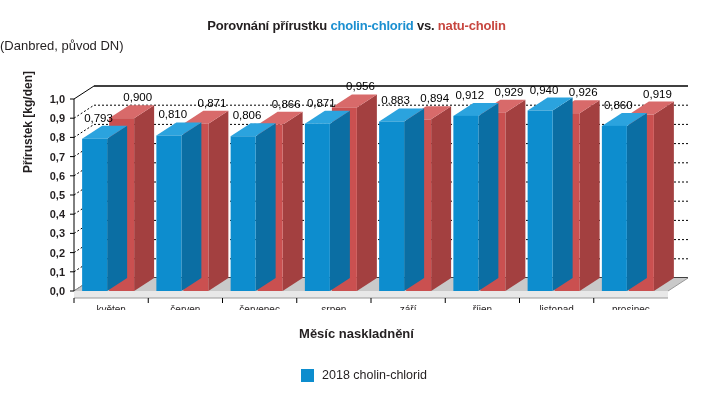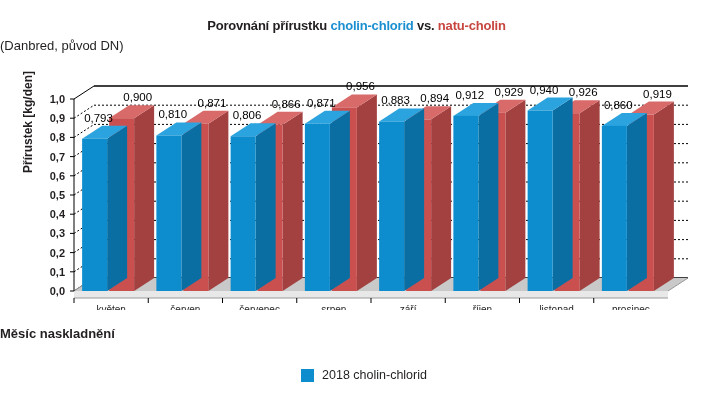--- a/index.html
+++ b/index.html
@@ -31,21 +31,21 @@
   #y-axis-title {
     position:absolute;
     left:-72px; top:115px;
     width:200px; text-align:center;
     font-size:12px; font-weight:bold; color:#231f20;
     transform:rotate(-90deg);
     transform-origin:center center;
   }
   #x-axis-title {
     position:absolute; left:0; top:326px; width:713px;
-    text-align:left;
+    text-align:center;
     font-size:13px; font-weight:bold; color:#231f20;
   }
 
   
   #plot {
     position:absolute; left:0px; top:80px;
     width:713px; height:230px;
   }
   #plot svg { display:block; }
 

